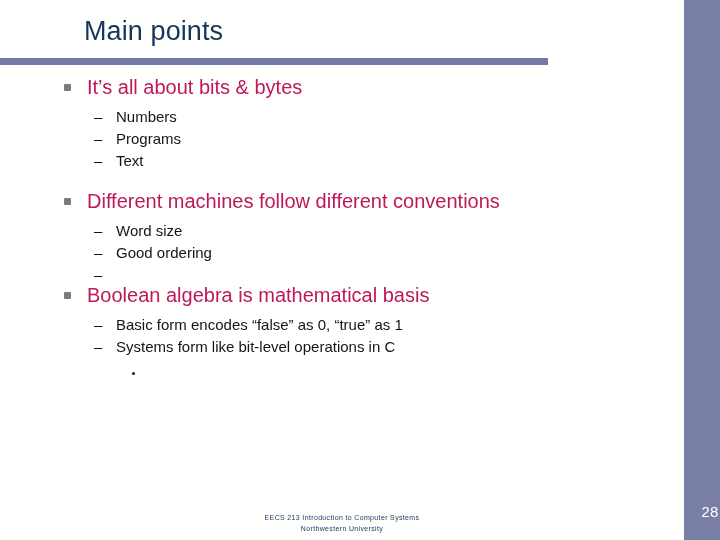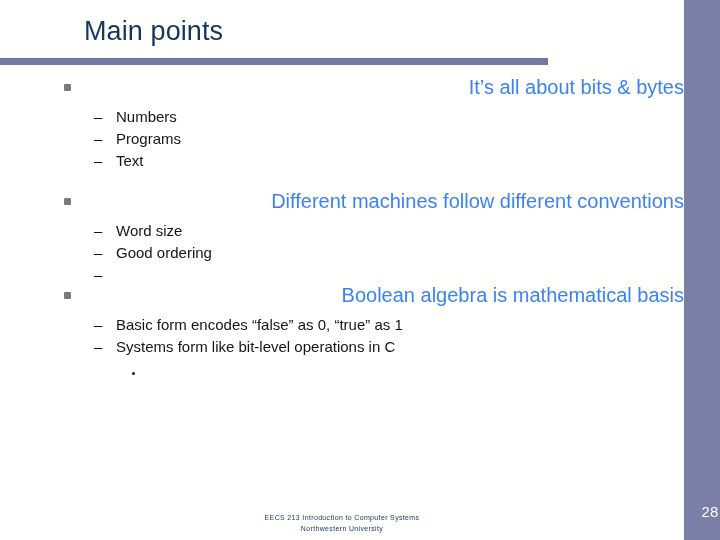--- a/index.html
+++ b/index.html
@@ -66,24 +66,23 @@
     width: 684px;
   }
 
   .group { position: relative; }
 
   
   .l1 {
     position: relative;
     padding-left: 87px;
     font-size: 20px;
-    color: #3b82f6;
+    color: #be185d;
     line-height: 26px;
     white-space: nowrap;
-    text-align: right;
   }
   .l1 .bullet-sq {
     position: absolute;
     left: 64px;
     top: 10px;
     width: 7px;
     height: 7px;
     background: #7b7b7b;
     border-radius: 1px;
   }

